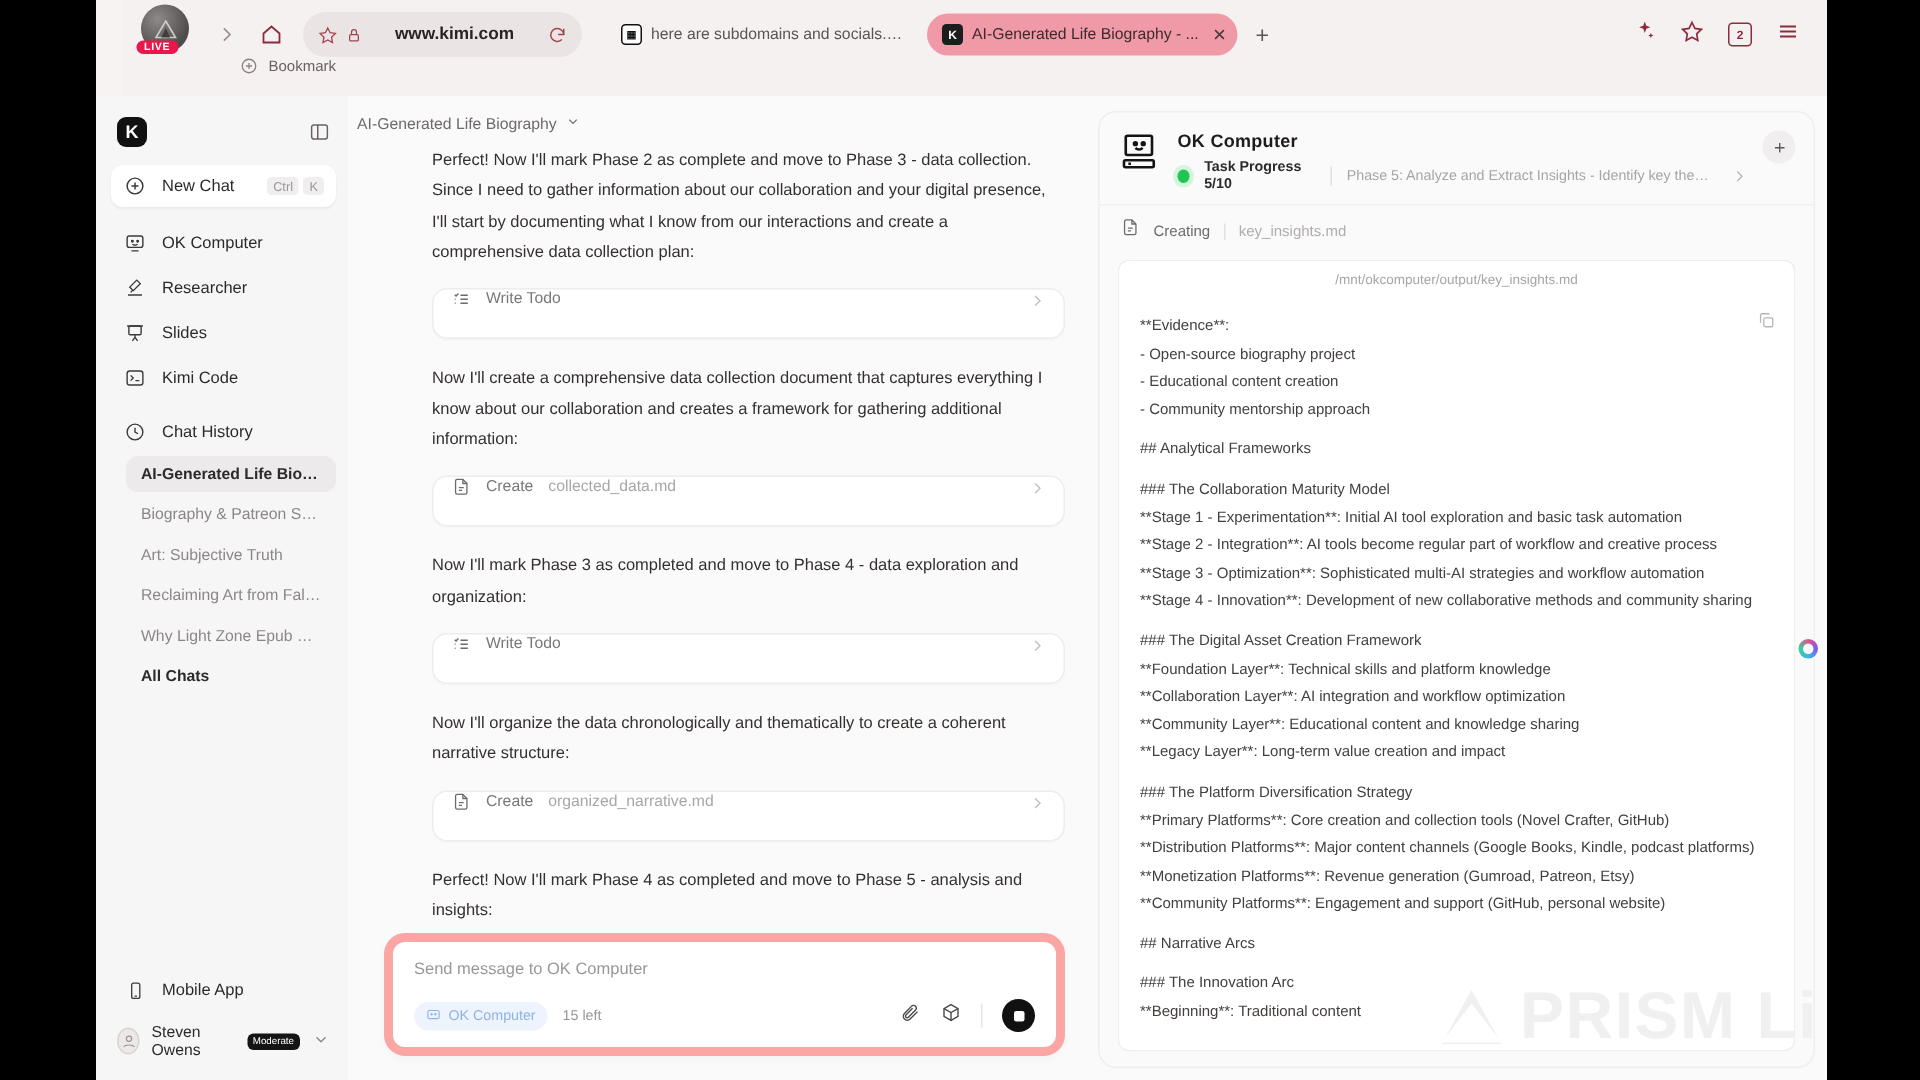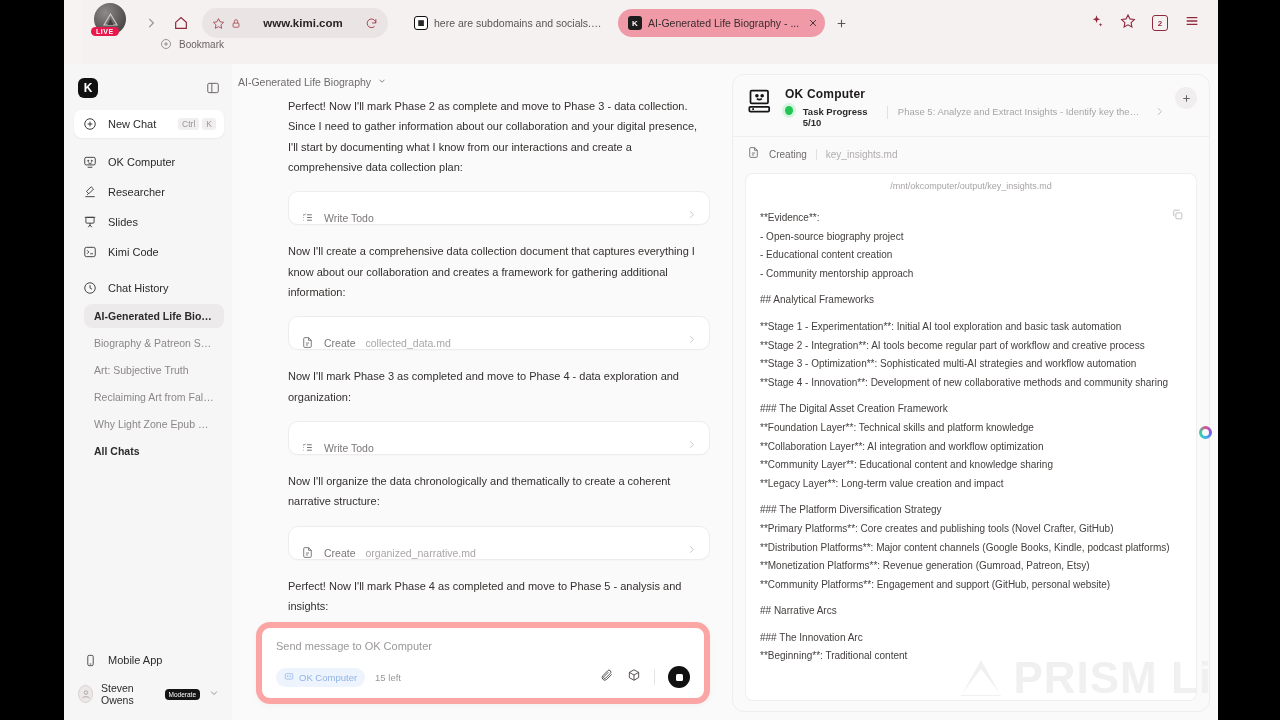--- a/index.html
+++ b/index.html
@@ -128,21 +128,21 @@
   
   .chatcol { flex: 1; display: flex; flex-direction: column; position: relative; min-width: 0; }
   .chat-head { display: flex; align-items: center; gap: 6px; padding: 12px 0 8px 6px; font-size: 10.5px; color: #6e6a6c; }
   .chat-scroll { flex: 1; overflow: hidden; padding: 0 22px 0 24px; }
 
   .msg-text { font-size: 11px; line-height: 1.85; color: #33302f; margin: 0 0 14px 32px; max-width: 410px; }
 
   .tool-card {
     margin: 0 0 16px 32px; max-width: 430px; height: 34px;
     background: #fff; border: 1px solid #eeecec; border-radius: 10px;
-    display: flex; align-items: flex-end; padding: 0 12px; gap: 10px;
+    display: flex; align-items: flex-start; padding: 0 12px; gap: 10px;
     box-shadow: 0 1px 1px rgba(0,0,0,.02);
   }
   .tool-card .tc-ico { color: #6b6b6b; display: flex; flex: 0 0 auto; }
   .tool-card .tc-action { font-size: 10.5px; color: #7b7779; }
   .tool-card .tc-file { font-size: 10.5px; color: #aaa6a8; }
   .tool-card .tc-chev { margin-left: auto; color: #c2bec0; }
 
   
   .composer-wrap { padding: 6px 22px 16px 24px; }
   .composer {
@@ -167,21 +167,21 @@
 
   
   .rightpanel {
     width: 478px; flex: 0 0 478px; margin: 10px 8px 8px 0;
     background: #fbfafa; border: 1px solid #efeeee; border-radius: 12px;
     display: flex; flex-direction: column; overflow: hidden; position: relative;
   }
   .rp-head { display: flex; align-items: flex-start; gap: 10px; padding: 12px 12px 8px 14px; }
   .rp-icon { flex: 0 0 auto; color: #141414; }
   .rp-title { font-size: 12px; font-weight: bold; color: #1d1b1c; margin-bottom: 5px; letter-spacing: .2px; }
-  .rp-meta { display: flex; gap: 10px; }
+  .rp-meta { display: flex; align-items: center; gap: 10px; }
   .dot-green { width: 9px; height: 9px; border-radius: 50%; background: #23c552; box-shadow: 0 0 0 3px #d6f5e0; }
   .rp-progress { font-size: 9.5px; color: #2b2b2b; font-weight: bold; }
   .rp-sep { width: 1px; height: 13px; background: #e2e0e0; }
   .rp-phase { font-size: 9.5px; color: #a8a4a6; max-width: 270px; white-space: nowrap; overflow: hidden; text-overflow: ellipsis; }
   .rp-chev { color: #b8b4b6; display: flex; }
   .rp-add {
     margin-left: auto; width: 22px; height: 22px; border-radius: 50%; background: #f0eeee;
     display: flex; align-items: center; justify-content: center; color: #5b5759; flex: 0 0 auto;
   }
   .rp-subbar { display: flex; align-items: center; gap: 9px; padding: 8px 14px 10px 14px; border-top: 1px solid #f0efef; }
@@ -610,33 +610,34 @@
               </svg>
           </span>
           <div id="doc-lines">
               <div class="md-line">**Evidence**:</div>
               <div class="md-line">- Open-source biography project</div>
               <div class="md-line">- Educational content creation</div>
               <div class="md-line">- Community mentorship approach</div>
               <div class="md-line blank"></div>
               <div class="md-line">## Analytical Frameworks</div>
               <div class="md-line blank"></div>
+              <div class="md-line">### The Collaboration Maturity Model</div>
               <div class="md-line">**Stage 1 - Experimentation**: Initial AI tool exploration and basic task automation</div>
               <div class="md-line">**Stage 2 - Integration**: AI tools become regular part of workflow and creative process</div>
               <div class="md-line">**Stage 3 - Optimization**: Sophisticated multi-AI strategies and workflow automation</div>
               <div class="md-line">**Stage 4 - Innovation**: Development of new collaborative methods and community sharing</div>
               <div class="md-line blank"></div>
               <div class="md-line">### The Digital Asset Creation Framework</div>
               <div class="md-line">**Foundation Layer**: Technical skills and platform knowledge</div>
               <div class="md-line">**Collaboration Layer**: AI integration and workflow optimization</div>
               <div class="md-line">**Community Layer**: Educational content and knowledge sharing</div>
               <div class="md-line">**Legacy Layer**: Long-term value creation and impact</div>
               <div class="md-line blank"></div>
               <div class="md-line">### The Platform Diversification Strategy</div>
-              <div class="md-line">**Primary Platforms**: Core creates and publishing tools (Novel Crafter, GitHub)</div>
+              <div class="md-line">**Primary Platforms**: Core creation and collection tools (Novel Crafter, GitHub)</div>
               <div class="md-line">**Distribution Platforms**: Major content channels (Google Books, Kindle, podcast platforms)</div>
               <div class="md-line">**Monetization Platforms**: Revenue generation (Gumroad, Patreon, Etsy)</div>
               <div class="md-line">**Community Platforms**: Engagement and support (GitHub, personal website)</div>
               <div class="md-line blank"></div>
               <div class="md-line">## Narrative Arcs</div>
               <div class="md-line blank"></div>
               <div class="md-line">### The Innovation Arc</div>
               <div class="md-line">**Beginning**: Traditional content</div>
             </div>
         </div>

